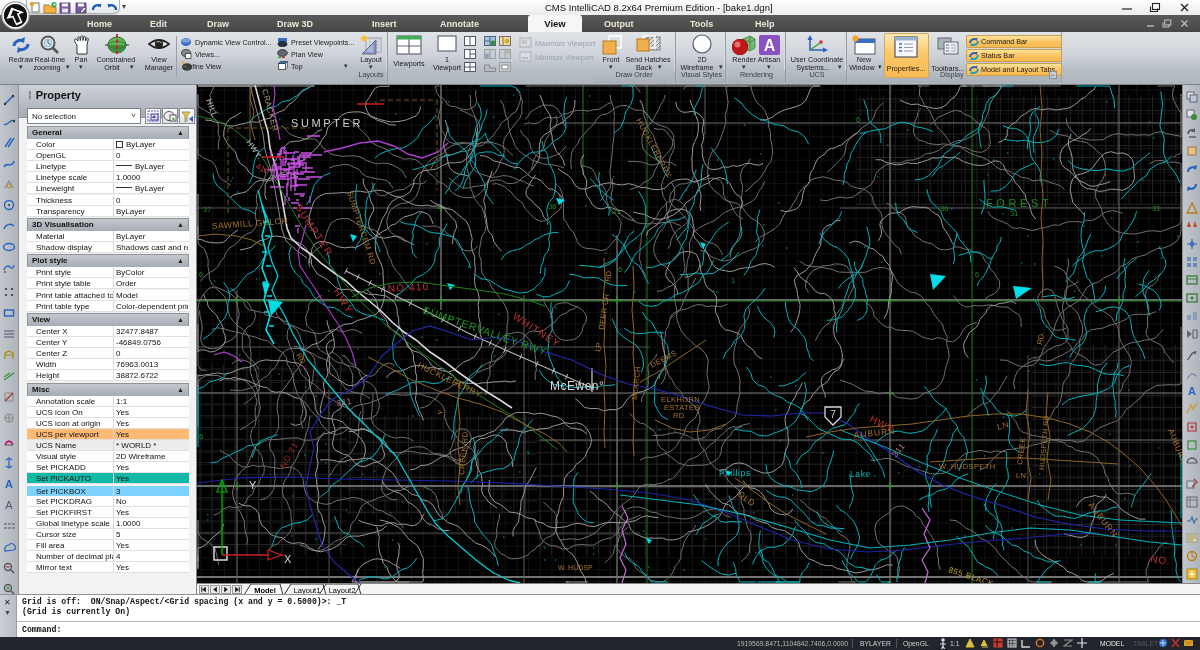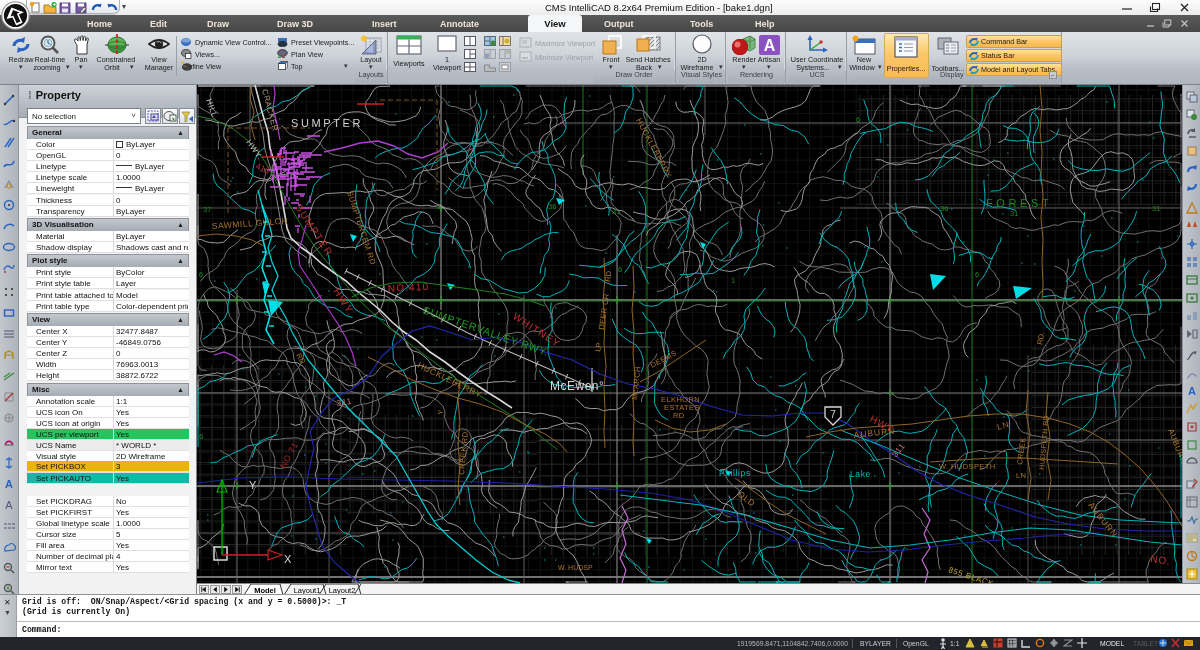--- a/index.html
+++ b/index.html
@@ -528,21 +528,21 @@
       </div>
 <div class="sechdr" style="top:169.3px">Plot style<span style="position:absolute;right:4px;top:0px;font-size:7px;color:#222">▲</span></div>
 <div class="prow" style="top:182.3px;background:#fff">
         <span class="plab">Print style</span>
         <span class="pdiv"></span>
         <span class="pval">ByColor</span>
       </div>
 <div class="prow" style="top:193.4px;background:#fff">
         <span class="plab">Print style table</span>
         <span class="pdiv"></span>
-        <span class="pval">Layer</span>
+        <span class="pval">Order</span>
       </div>
 <div class="prow" style="top:204.5px;background:#fff">
         <span class="plab">Print table attached to</span>
         <span class="pdiv"></span>
         <span class="pval">Model</span>
       </div>
 <div class="prow" style="top:215.6px;background:#fff">
         <span class="plab">Print table type</span>
         <span class="pdiv"></span>
         <span class="pval">Color-dependent print ...</span>
@@ -582,21 +582,21 @@
 <div class="prow" style="top:321.7px;background:#fff">
         <span class="plab">UCS icon On</span>
         <span class="pdiv"></span>
         <span class="pval">Yes</span>
       </div>
 <div class="prow" style="top:332.8px;background:#fff">
         <span class="plab">UCS icon at origin</span>
         <span class="pdiv"></span>
         <span class="pval">Yes</span>
       </div>
-<div class="prow" style="top:343.9px;background:#22c55e">
+<div class="prow" style="top:343.9px;background:#fdba74">
         <span class="plab">UCS per viewport</span>
         <span class="pdiv"></span>
         <span class="pval">Yes</span>
       </div>
 <div class="prow" style="top:355.0px;background:#ececec">
         <span class="plab">UCS Name</span>
         <span class="pdiv"></span>
         <span class="pval">* WORLD *</span>
       </div>
 <div class="prow" style="top:366.1px;background:#fff">
@@ -607,21 +607,21 @@
 <div class="prow" style="top:377.2px;background:#fff">
         <span class="plab">Set PICKADD</span>
         <span class="pdiv"></span>
         <span class="pval">Yes</span>
       </div>
 <div class="prow" style="top:388.3px;background:#14b8a6">
         <span class="plab">Set PICKAUTO</span>
         <span class="pdiv"></span>
         <span class="pval">Yes</span>
       </div>
-<div class="prow" style="top:376px;background:#eab308">
+<div class="prow" style="top:401px;background:#7dd3fc">
         <span class="plab">Set PICKBOX</span>
         <span class="pdiv"></span>
         <span class="pval">3</span>
       </div>
 <div class="prow" style="top:410.5px;background:#fff">
         <span class="plab">Set PICKDRAG</span>
         <span class="pdiv"></span>
         <span class="pval">No</span>
       </div>
 <div class="prow" style="top:421.6px;background:#fff">

